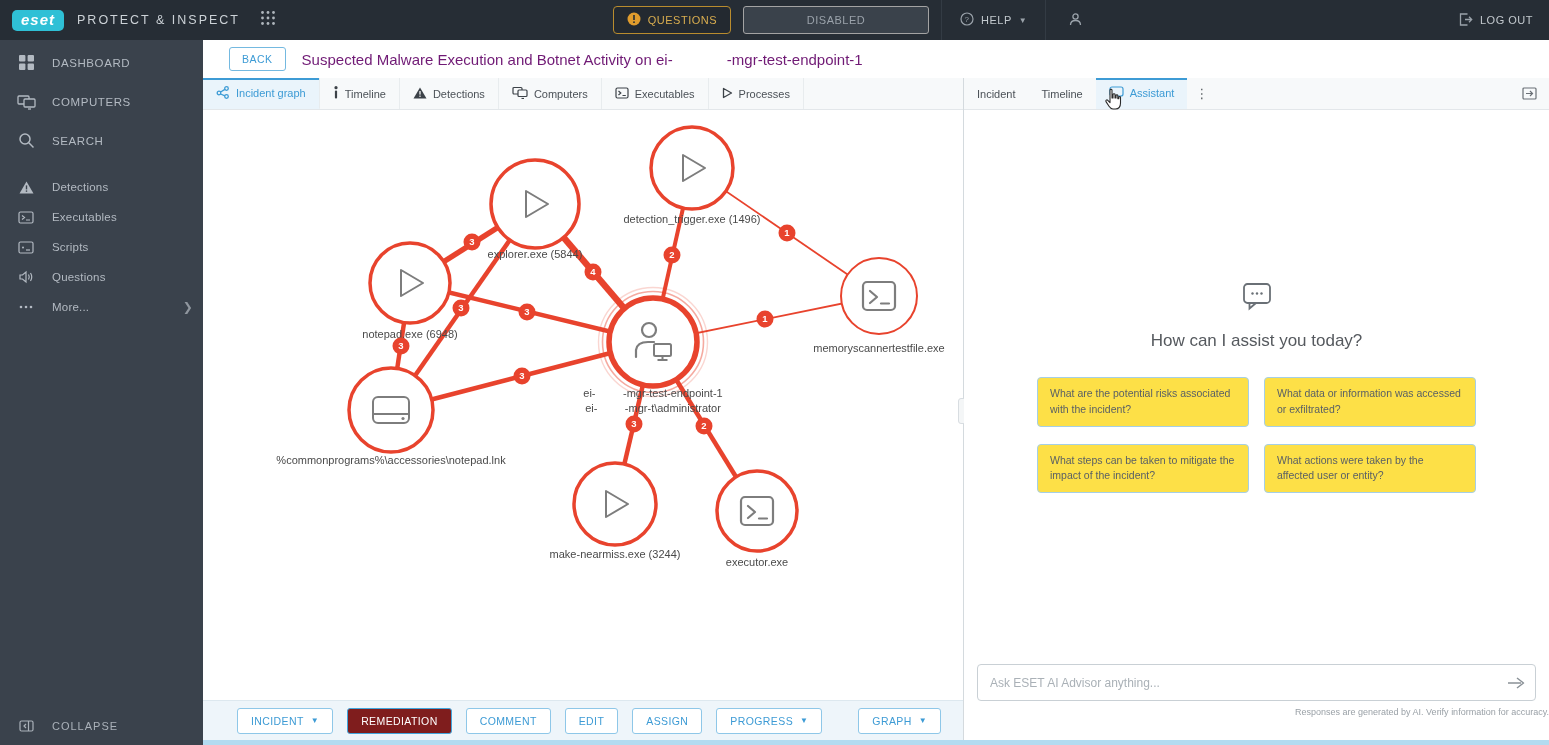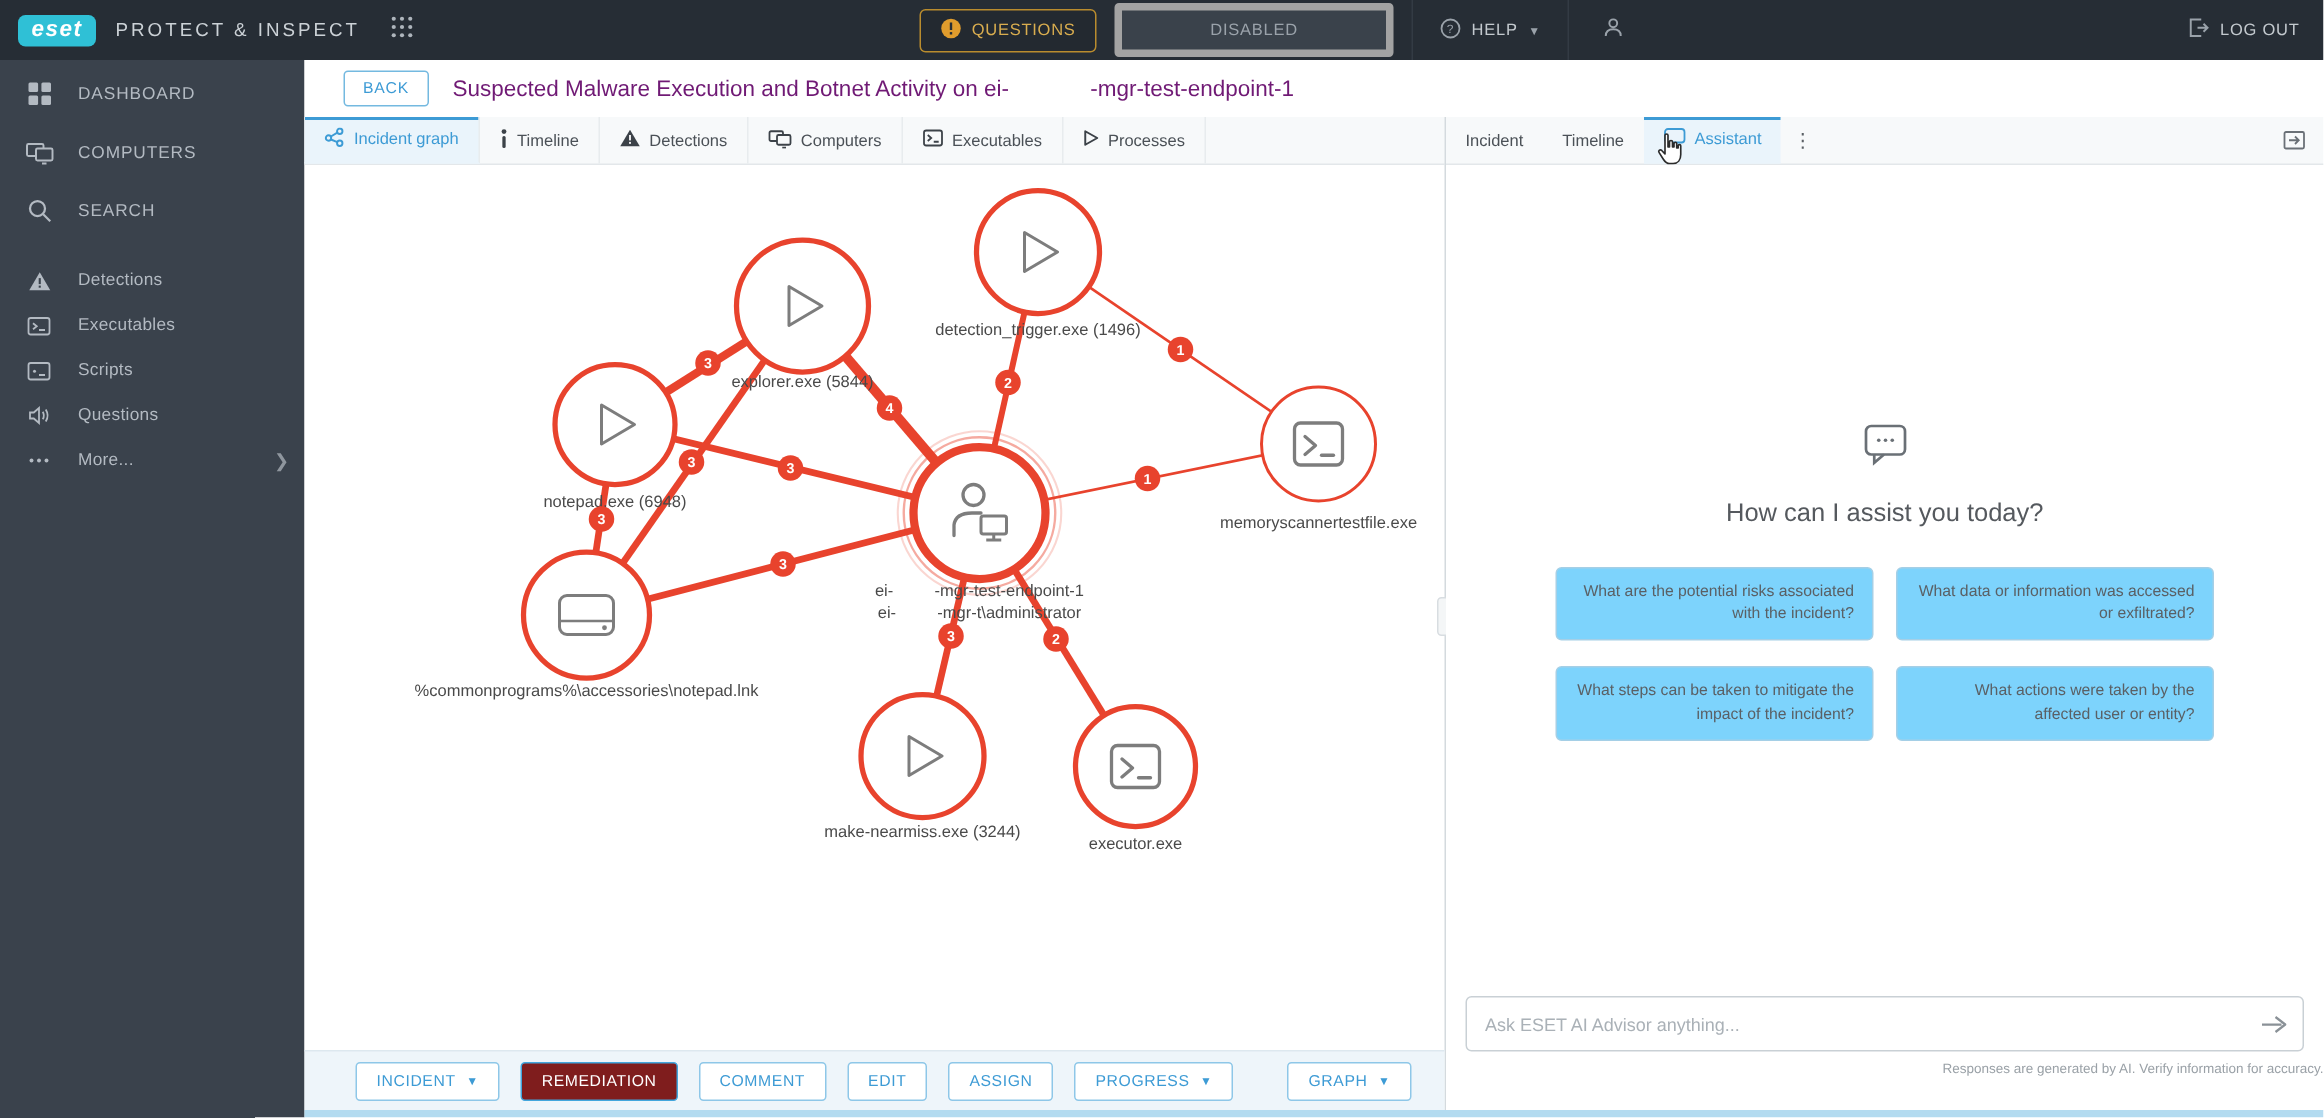--- a/index.html
+++ b/index.html
@@ -13,21 +13,21 @@
     display:flex; align-items:center; color:#c3c9ce; }
   .logo-badge { margin-left:12px; background:#2fc0d6; color:#fff; font-weight:bold; font-style:italic;
     font-size:15px; padding:1px 9px 3px; border-radius:5px; letter-spacing:1px; }
   .product { margin-left:13px; font-size:12.5px; letter-spacing:2px; color:#ccd2d7; }
   .apps { margin-left:20px; }
   .hsep { width:1px; height:40px; background:#333b44; }
   .hbtn { display:flex; align-items:center; gap:7px; font-size:11px; letter-spacing:.5px; }
   .questions-btn { margin-left:auto; border:1px solid #b98c2e; color:#d9ad4f; border-radius:4px;
     padding:5px 13px; background:rgba(0,0,0,.08); }
   .disabled-btn { width:186px; justify-content:center; background:#3a424b; color:#9aa2aa;
-    border-radius:3px; padding:7px 0; margin:0 12px; border:5px solid #a3a3a3; }
+    border-radius:3px; padding:7px 0; margin:0 12px; border:1px solid #a3a3a3; }
   .help-btn { padding:0 18px; height:40px; }
   .user-btn { padding:0 22px; height:40px; }
   .logout-btn { padding:0 16px; height:40px; margin-left:auto; }
   .caret { font-size:8px; color:#9aa2aa; }
   
   .sidebar { position:absolute; left:0; top:40px; width:203px; height:705px; background:#3a424c;
     color:#b3bac2; }
   .side-item { height:39px; display:flex; align-items:center; font-size:11.5px; letter-spacing:.6px;text-align:center; }
   .side-item .ic { width:52px; display:flex; justify-content:center; flex:0 0 52px; }
   .side-item.active { background:#454e59; color:#fff; }
@@ -68,22 +68,22 @@
   .tbtn .caret { color:#3d9bd5; }
   .tbtn-primary { background:#7f1d1d; border-color:#42a6dd; color:#fff; }
   .tbtn-right { margin-left:auto; margin-right:22px; }
   .bottom-strip { position:absolute; left:203px; top:740px; width:1346px; height:5px; background:#b3dbf0; }
   
   .assistant { position:absolute; left:964px; top:110px; width:585px; height:630px; background:#fff;
     display:flex; flex-direction:column; }
   .assist-center { flex:1; display:flex; flex-direction:column; align-items:center; justify-content:center; }
   .assist-heading { margin-top:16px; font-size:17px; color:#55595e; font-weight:400; }
   .cards { margin-top:26px; display:grid; grid-template-columns:212px 212px; gap:17px 15px; }
-  .card { border:1px solid #a5cfe6; border-radius:4px; background:#7dd3fc; min-height:46px; padding:8px 12px;
-    display:flex; align-items:center; justify-content:center; text-align:right; font-size:10.5px;
+  .card { border:1px solid #a5cfe6; border-radius:4px; background:#fde047; min-height:46px; padding:8px 12px;
+    display:flex; align-items:center; justify-content:center; text-align:left; font-size:10.5px;
     color:#5a6065; line-height:1.5; }
   .ask-row { margin:0 13px; position:relative; }
   .ask-input { width:100%; height:37px; border:1px solid #c9d0d5; border-radius:4px; padding:0 42px 0 12px;
     font-size:12px; color:#333; font-family:"Liberation Sans", sans-serif; outline:none; }
   .ask-input::placeholder { color:#aab1b7; }
   .send-btn { position:absolute; right:9px; top:8px; width:22px; height:22px; display:flex; align-items:center;
     justify-content:center; background:none; border:none; padding:0; }
   .disclaimer { text-align:right; font-size:9px; color:#9aa1a7; margin:6px 0 23px; }
   
   .cursor { position:absolute; left:1102px; top:88px; z-index:50; pointer-events:none; }
@@ -234,20 +234,29 @@
     <span class="ic">
       <svg width="14" height="4" viewBox="0 0 14 4" fill="#b3bac2">
           <circle cx="2" cy="2" r="1.3"></circle>
           <circle cx="7" cy="2" r="1.3"></circle>
           <circle cx="12" cy="2" r="1.3"></circle>
         </svg>
     </span>
     <span>More...</span>
     <span class="chev">❯</span>
   </div>
+  <div class="collapse-row">
+    <span class="ic">
+      <svg width="15" height="12" viewBox="0 0 15 12" fill="none" stroke="#aab1b9" stroke-width="1.2">
+          <rect x="1" y="1" width="13" height="10" rx="1.5"></rect>
+          <path d="M9.5 1 V11 M7 4 L5 6 L7 8"></path>
+        </svg>
+    </span>
+    <span>COLLAPSE</span>
+  </div>
 </div>
 
 <div class="titlebar">
   <button class="back-btn">BACK</button>
   <span class="page-title">Suspected Malware Execution and Botnet Activity on ei-&nbsp;&nbsp;&nbsp;&nbsp;&nbsp;&nbsp;&nbsp;&nbsp;&nbsp;&nbsp;&nbsp;&nbsp;&nbsp;-mgr-test-endpoint-1</span>
 </div>
 
 <div class="tabbar tabbar-left">
   <div class="tab active">
     <span>

